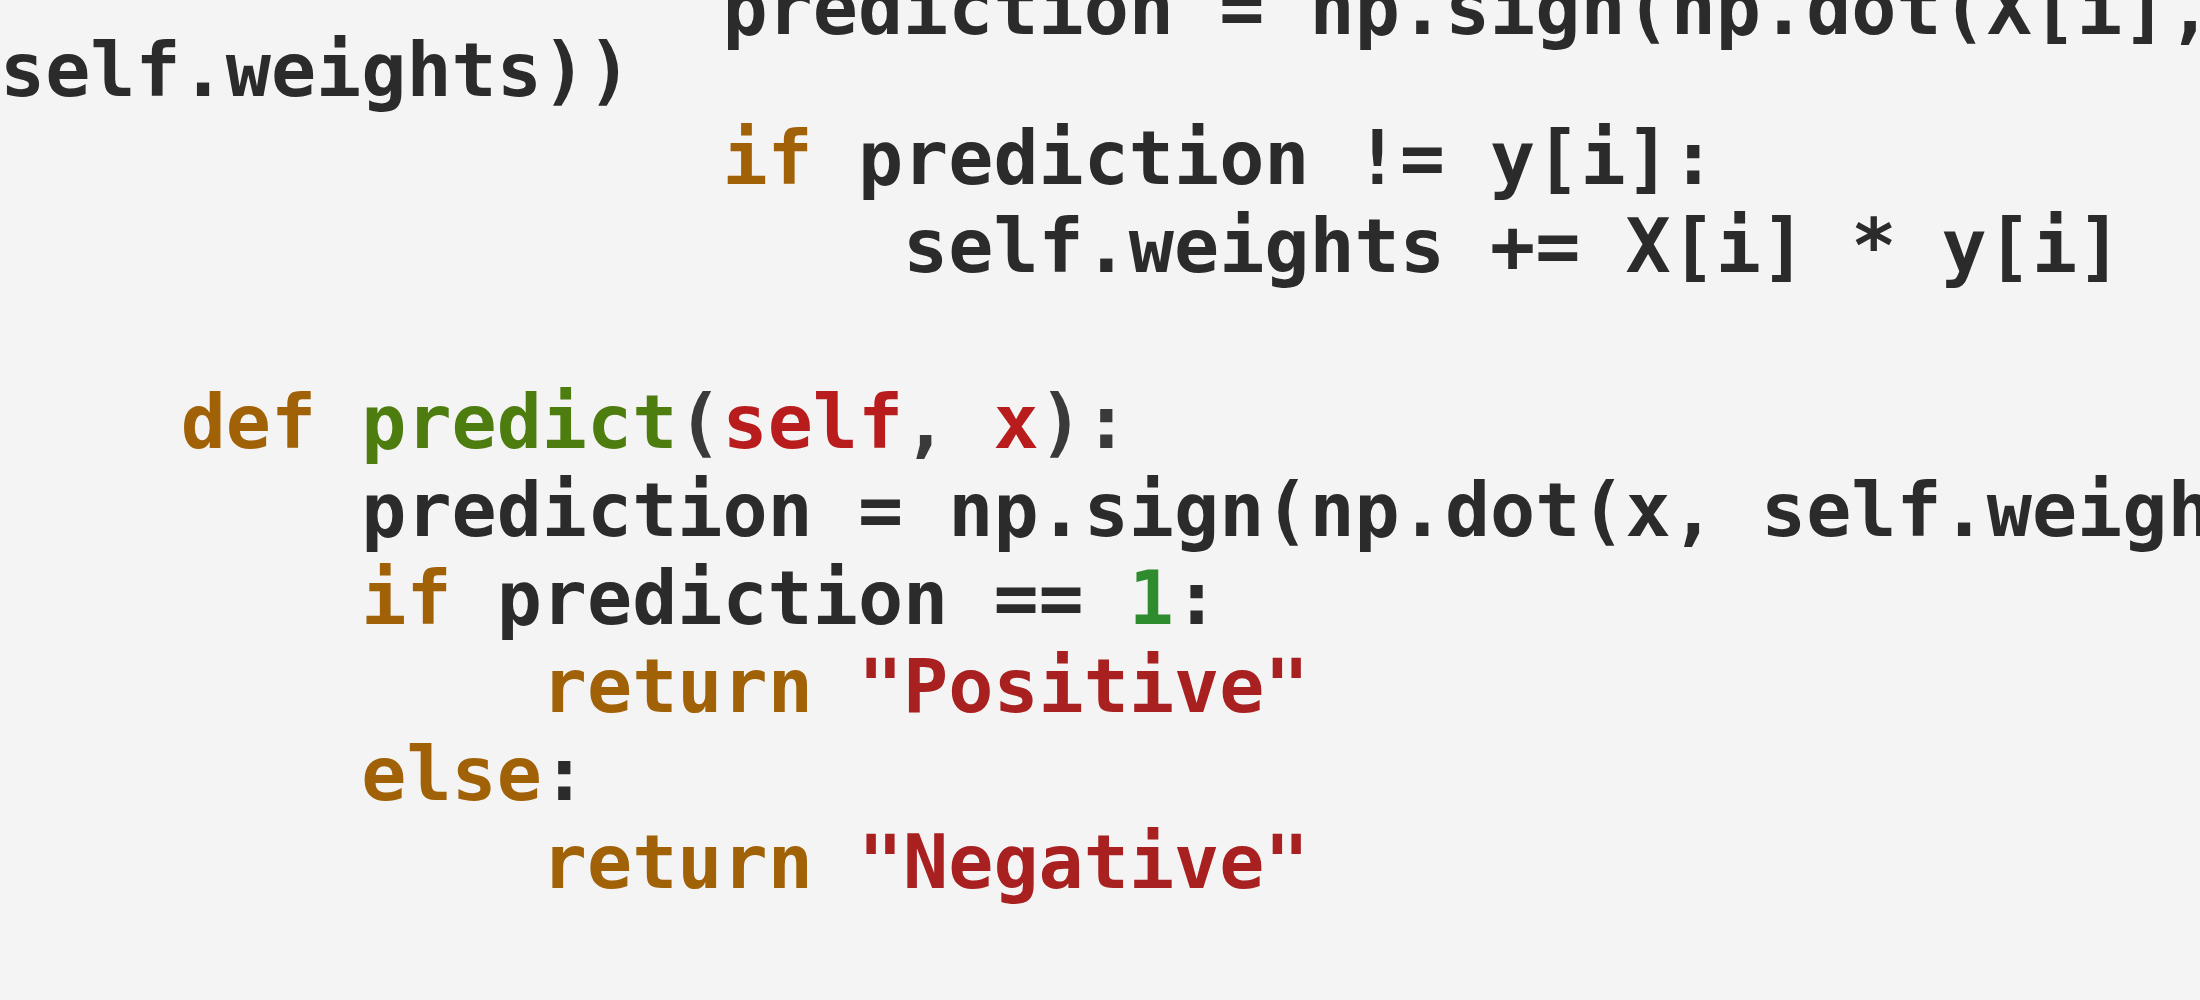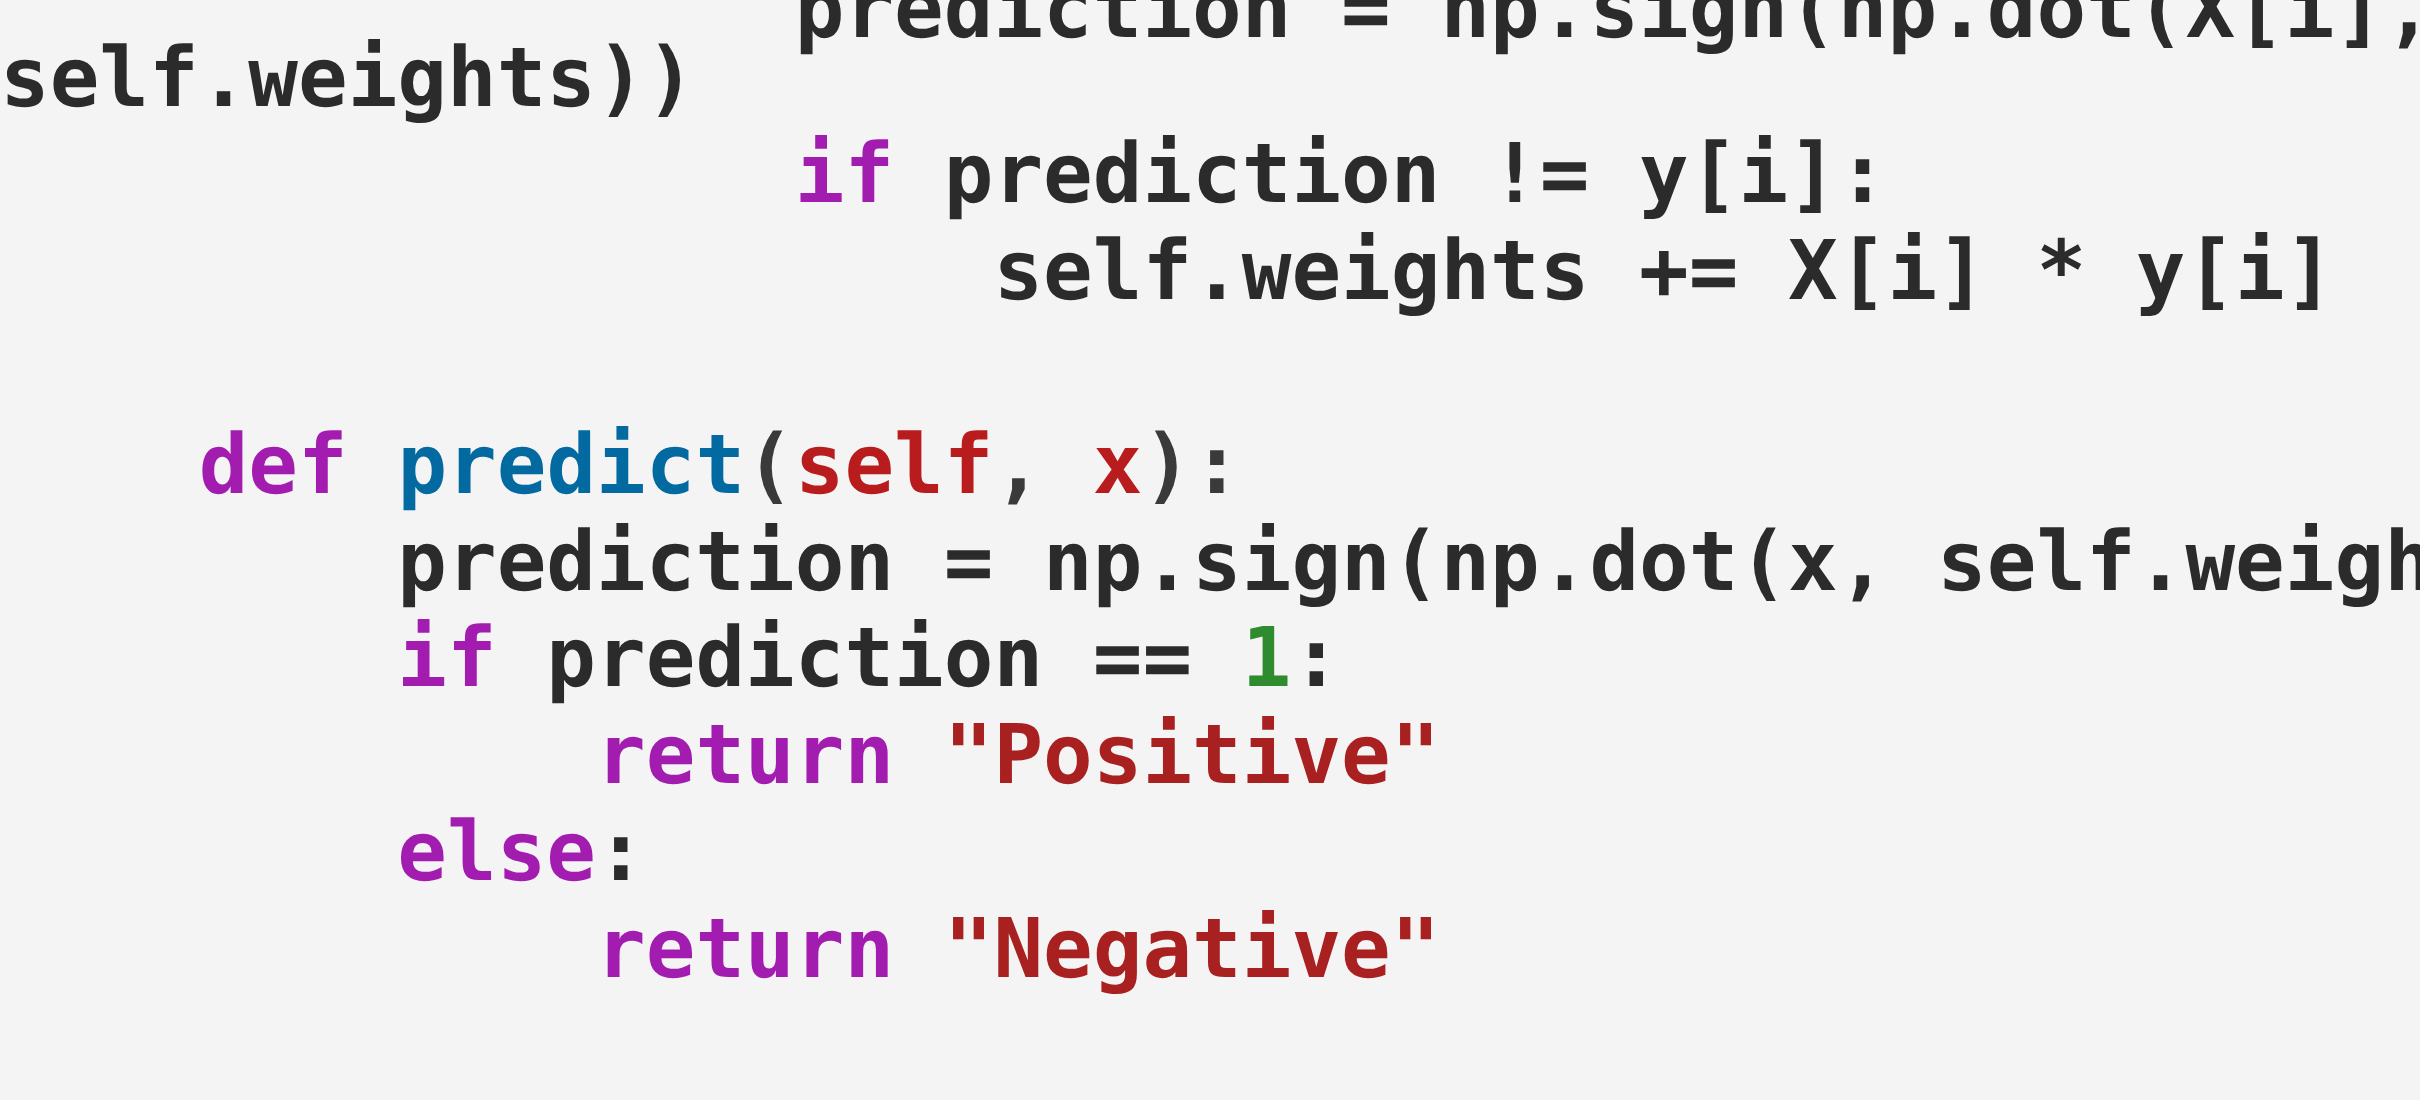--- a/index.html
+++ b/index.html
@@ -31,23 +31,23 @@
     font-weight: bold;
   }
   .line {
     position: absolute;
     left: 0;
     width: 2200px;
     height: 88px;
     white-space: pre;
   }
   
-  .tok-kw      { color: #a21caf; text-align: center; }
+  .tok-kw      { color: #a16207; text-align: center; }
   .tok-num     { color: #2e8b2e; }
-  .tok-fn      { color: #0369a1; text-align: center; }
+  .tok-fn      { color: #4d7c0f; text-align: center; }
   .tok-param   { color: #b91c1c; }
   .tok-str     { color: #a92020; }
   .tok-plain   { color: #2b2b2b; }
   .tok-punct   { color: #3a3a3a; }
   .tok-op      { color: #2b2b2b; }
 </style>
 </head>
 <body>
 
 <div id="screen">

